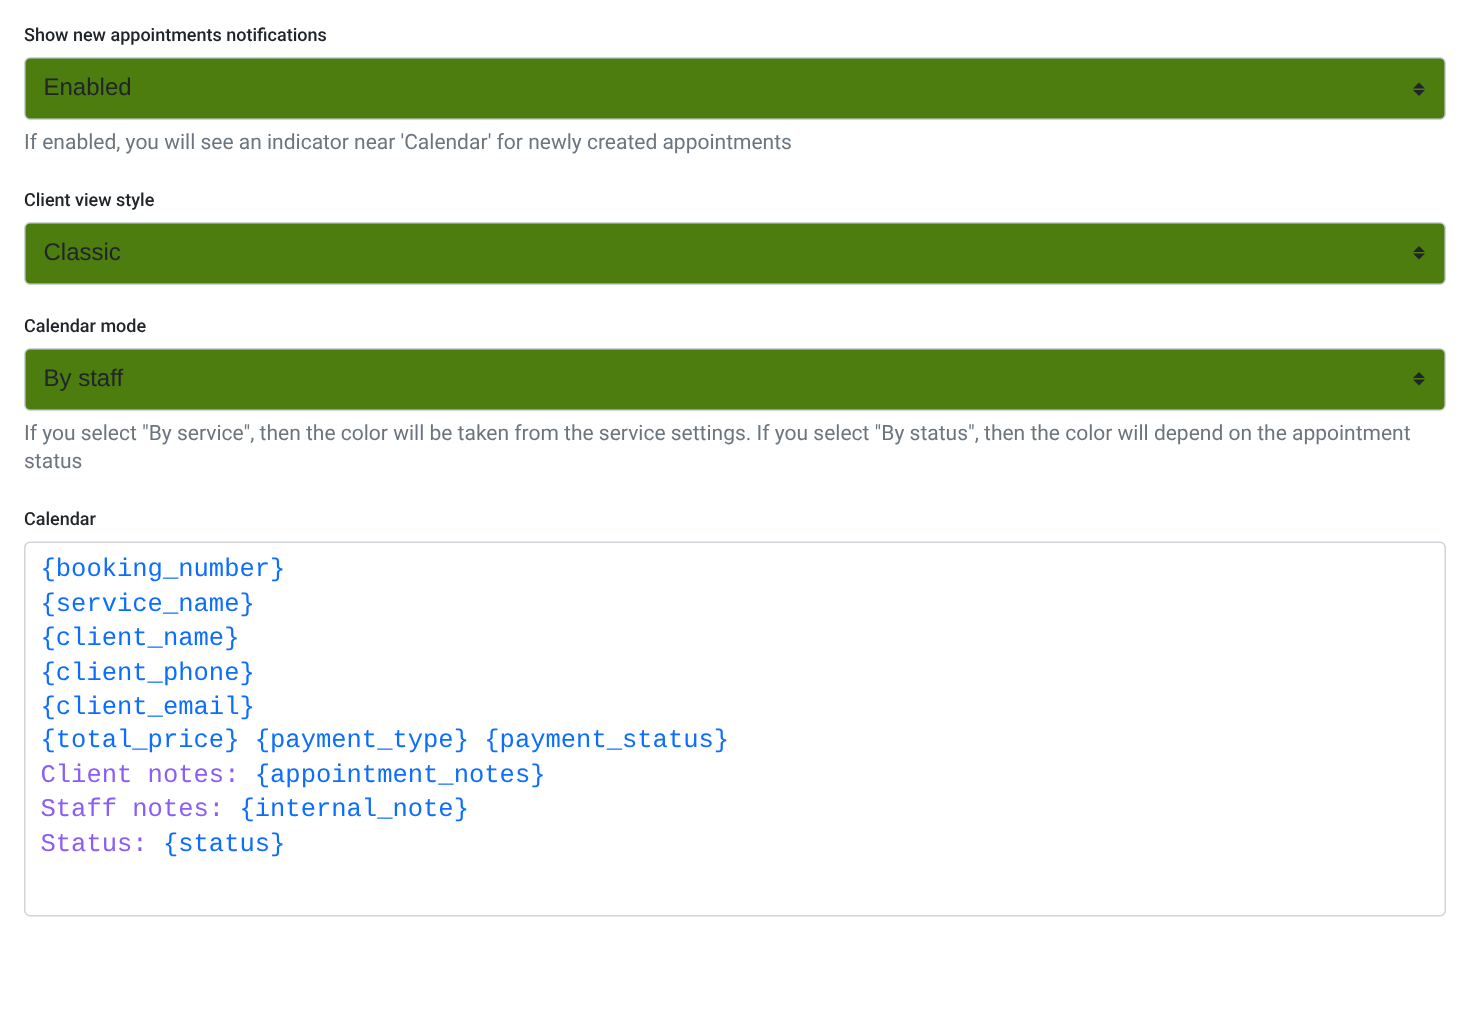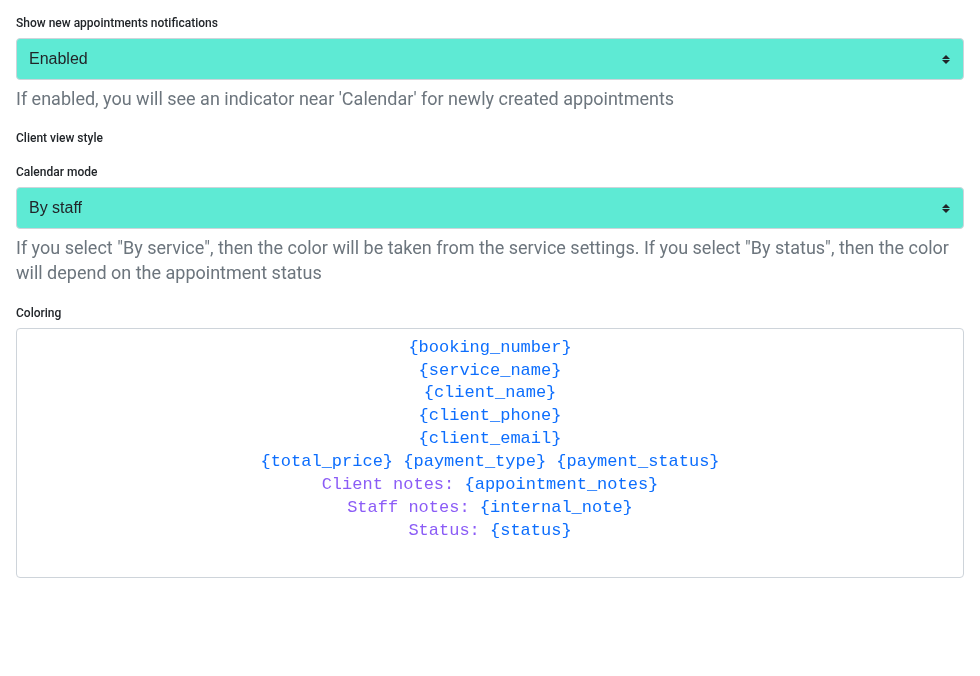--- a/index.html
+++ b/index.html
@@ -28,21 +28,21 @@
     .select-wrapper {
       position: relative;
       width: 100%;
     }
     .form-select {
       width: 100%;
       padding: 8px 32px 8px 12px;
       font-size: 16px;
       line-height: 1.5;
       color: #212529;
-      background-color: #5eead4;
+      background-color: #4d7c0f;
       border: 1px solid #ced4da;
       border-radius: 4px;
       appearance: none;
       -webkit-appearance: none;
       -moz-appearance: none;
       cursor: pointer;
     }
     .select-caret {
       position: absolute;
       right: 12px;
@@ -68,38 +68,37 @@
     .select-caret::after {
       content: "";
       display: block;
       width: 0;
       height: 0;
       border-left: 4px solid transparent;
       border-right: 4px solid transparent;
       border-top: 4px solid #212529;
     }
     .help-text {
-      font-size: 18px;
+      font-size: 14px;
       color: #6c757d;
       margin-top: 6px;
       line-height: 1.4;
     }
     .calendar-editor {
       width: 100%;
       border: 1px solid #ced4da;
       border-radius: 4px;
       padding: 8px 10px;
       font-family: ui-monospace, SFMono-Regular, Menlo, Monaco, Consolas, "Courier New", monospace;
       font-size: 17px;
       line-height: 1.35;
       min-height: 250px;
       background: #fff;
       white-space: pre-wrap;
       word-break: break-word;
-      text-align: center;
     }
     .token {
       color: #0d6efd;
     }
     .plain {
       color: #8b5cf6;
     }
   </style>
 </head>
 <body>
@@ -110,29 +109,35 @@
     <select class="form-select">
       <option>Enabled</option>
     </select>
     <span class="select-caret"></span>
   </div>
   <div class="help-text">If enabled, you will see an indicator near 'Calendar' for newly created appointments</div>
 </div>
 
 <div class="form-group">
   <label class="form-label">Client view style</label>
+  <div class="select-wrapper">
+    <select class="form-select">
+      <option>Classic</option>
+    </select>
+    <span class="select-caret"></span>
+  </div>
 </div>
 
 <div class="form-group">
   <label class="form-label">Calendar mode</label>
   <div class="select-wrapper">
     <select class="form-select">
       <option>By staff</option>
     </select>
     <span class="select-caret"></span>
   </div>
   <div class="help-text">If you select "By service", then the color will be taken from the service settings. If you select "By status", then the color will depend on the appointment status</div>
 </div>
 
 <div class="form-group">
-  <label class="form-label">Coloring</label>
+  <label class="form-label">Calendar</label>
   <div class="calendar-editor" id="calendar-editor" contenteditable="true" style=""><div><span class="token">{booking_number}</span></div><div><span class="token">{service_name}</span></div><div><span class="token">{client_name}</span></div><div><span class="token">{client_phone}</span></div><div><span class="token">{client_email}</span></div><div><span class="token">{total_price}</span><span class="plain"> </span><span class="token">{payment_type}</span><span class="plain"> </span><span class="token">{payment_status}</span></div><div><span class="plain">Client notes: </span><span class="token">{appointment_notes}</span></div><div><span class="plain">Staff notes: </span><span class="token">{internal_note}</span></div><div><span class="plain">Status: </span><span class="token">{status}</span></div></div>
 </div>
 
 </body></html>

